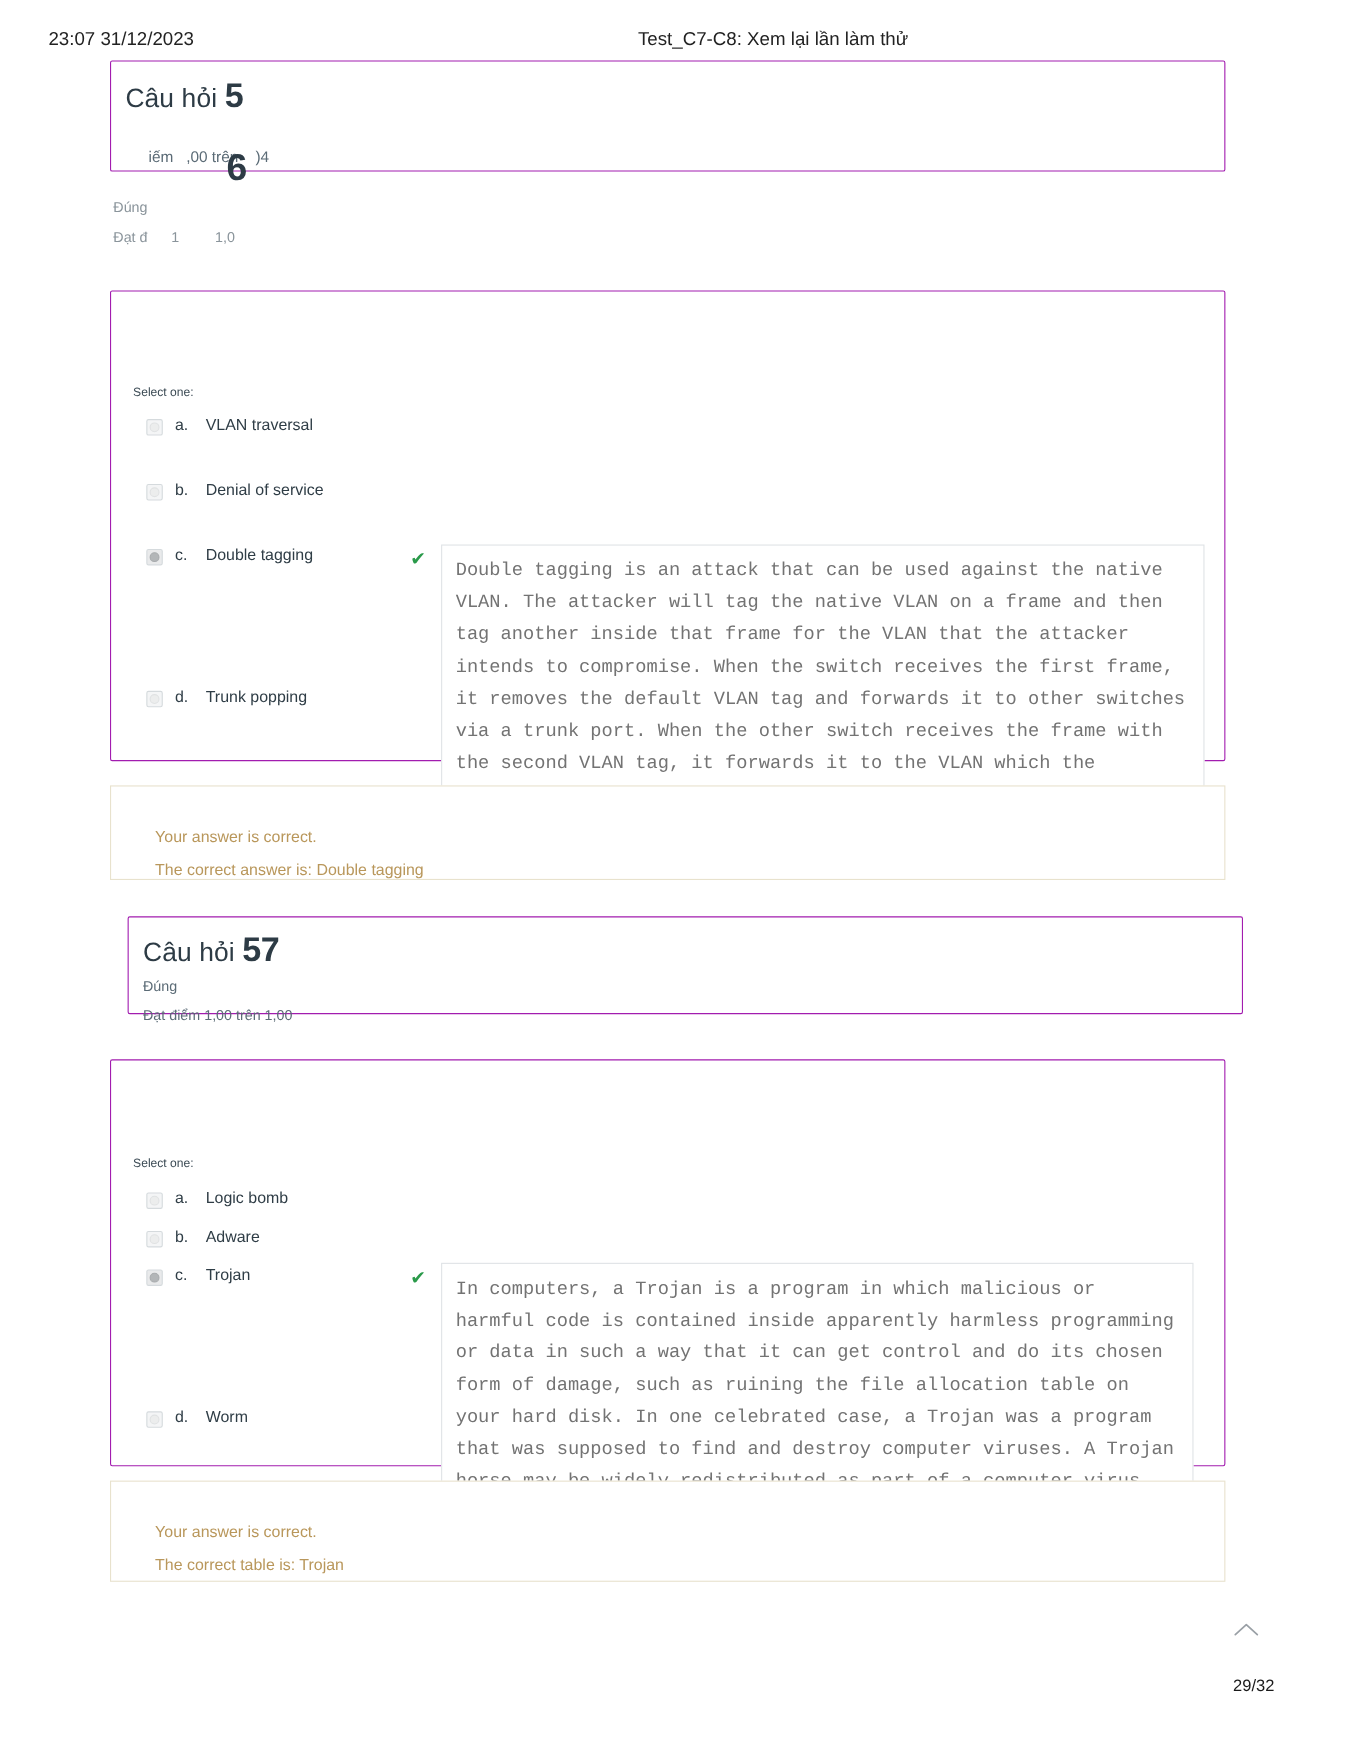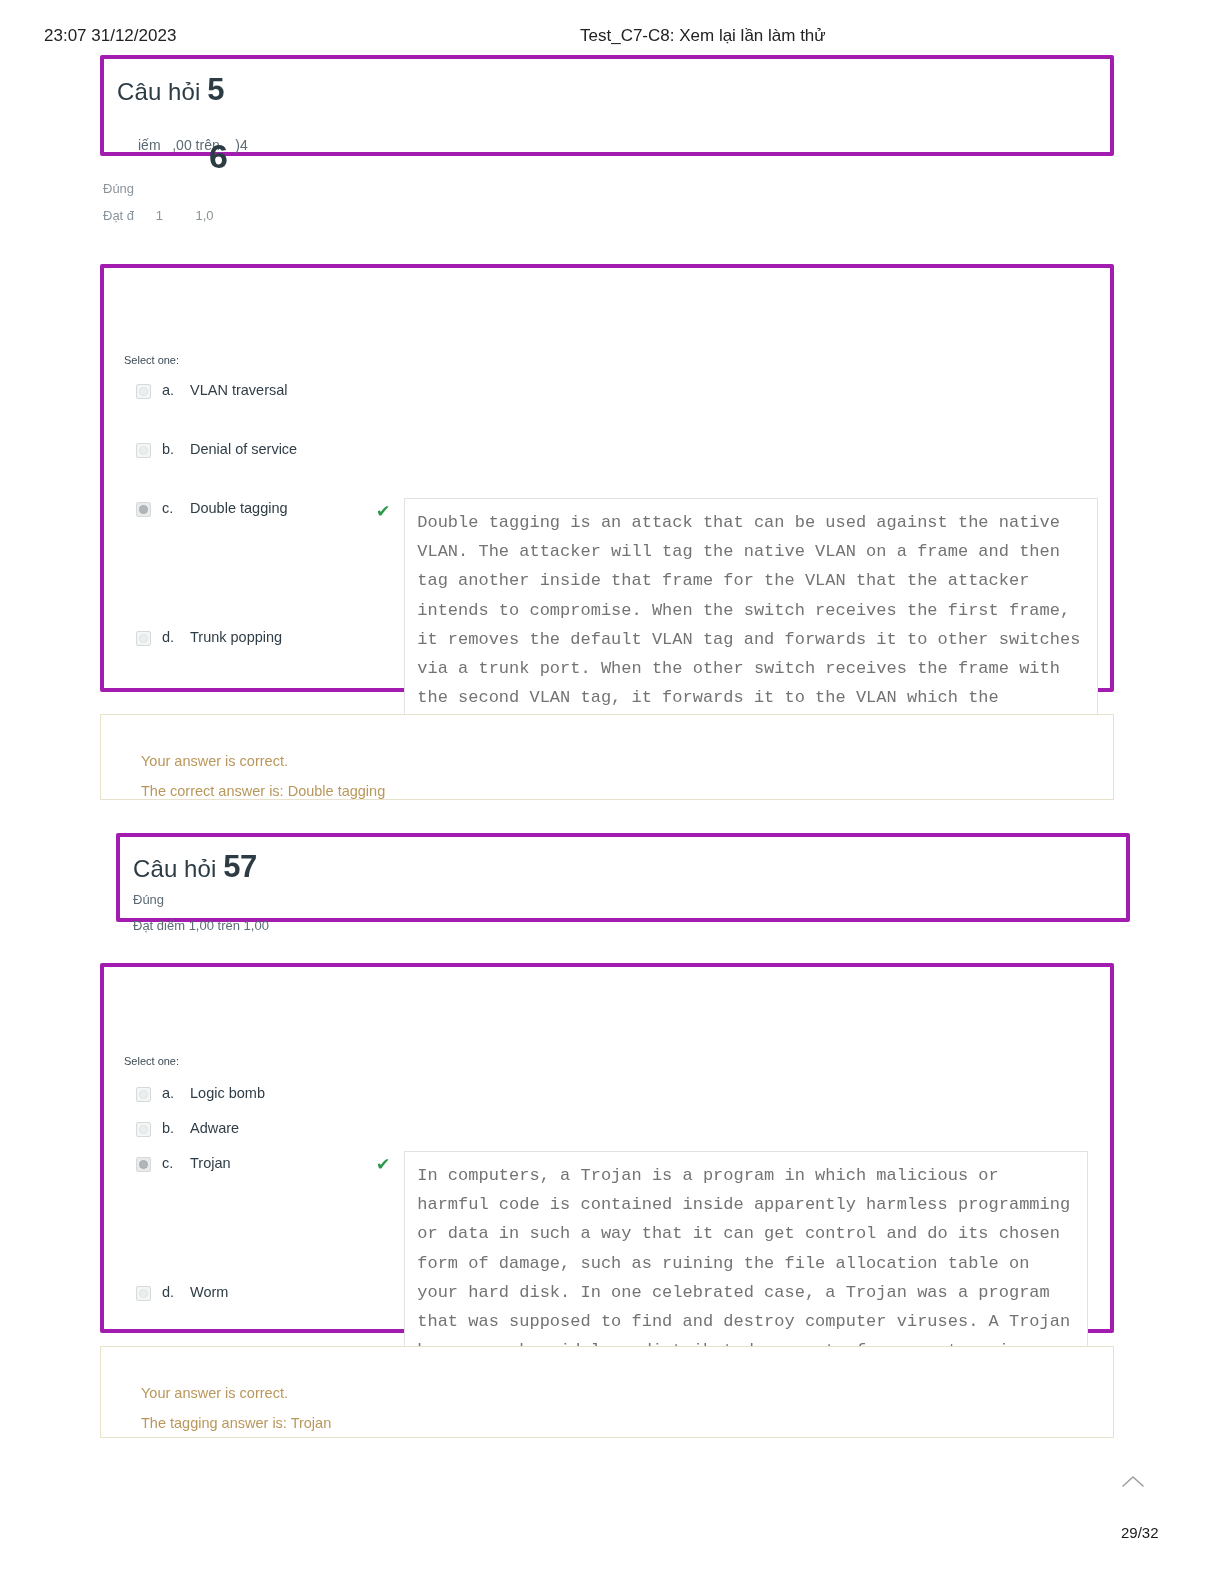--- a/index.html
+++ b/index.html
@@ -22,21 +22,21 @@
     font-size: 17px;
     color: #222;
   }
   .print-header .ph-left  { position: absolute; left: 44px;  top: 0; white-space: nowrap; }
   .print-header .ph-mid   { position: absolute; left: 580px; top: 0; white-space: nowrap; }
 
   
   .card {
     position: absolute;
     background: #fff;
-    border: 4px solid #a21caf;
+    border: 1px solid #a21caf;
     border-radius: 2px;
   }
 
   
   #q5-info {
     left: 100px; top: 55px; width: 1014px; height: 101px;
     overflow: visible;
   }
   .qtitle {
     font-size: 24px;
@@ -301,21 +301,21 @@
     <span class="radio">
         <span class="dot"></span>
       </span>
     <span class="opt-letter">d.</span>
     <span class="opt-label">Worm</span>
   </div>
 </div>
 
 <div class="outcome" id="q57-outcome">
   <div class="line l1">Your answer is correct.</div>
-  <div class="line l2">The tagging answer is: Trojan</div>
+  <div class="line l2">The correct table is: Trojan</div>
 </div>
 
 <div id="scroll-top-icon">
   <svg width="26" height="18" viewBox="0 0 26 18" aria-hidden="true">
     <path d="M3 13 L13 4 L23 13" fill="none" stroke="#9aa0a6" stroke-width="1.6" stroke-linecap="round" stroke-linejoin="round"></path>
   </svg>
 </div>
 <div id="page-number">29/32</div>
 
 </body></html>

